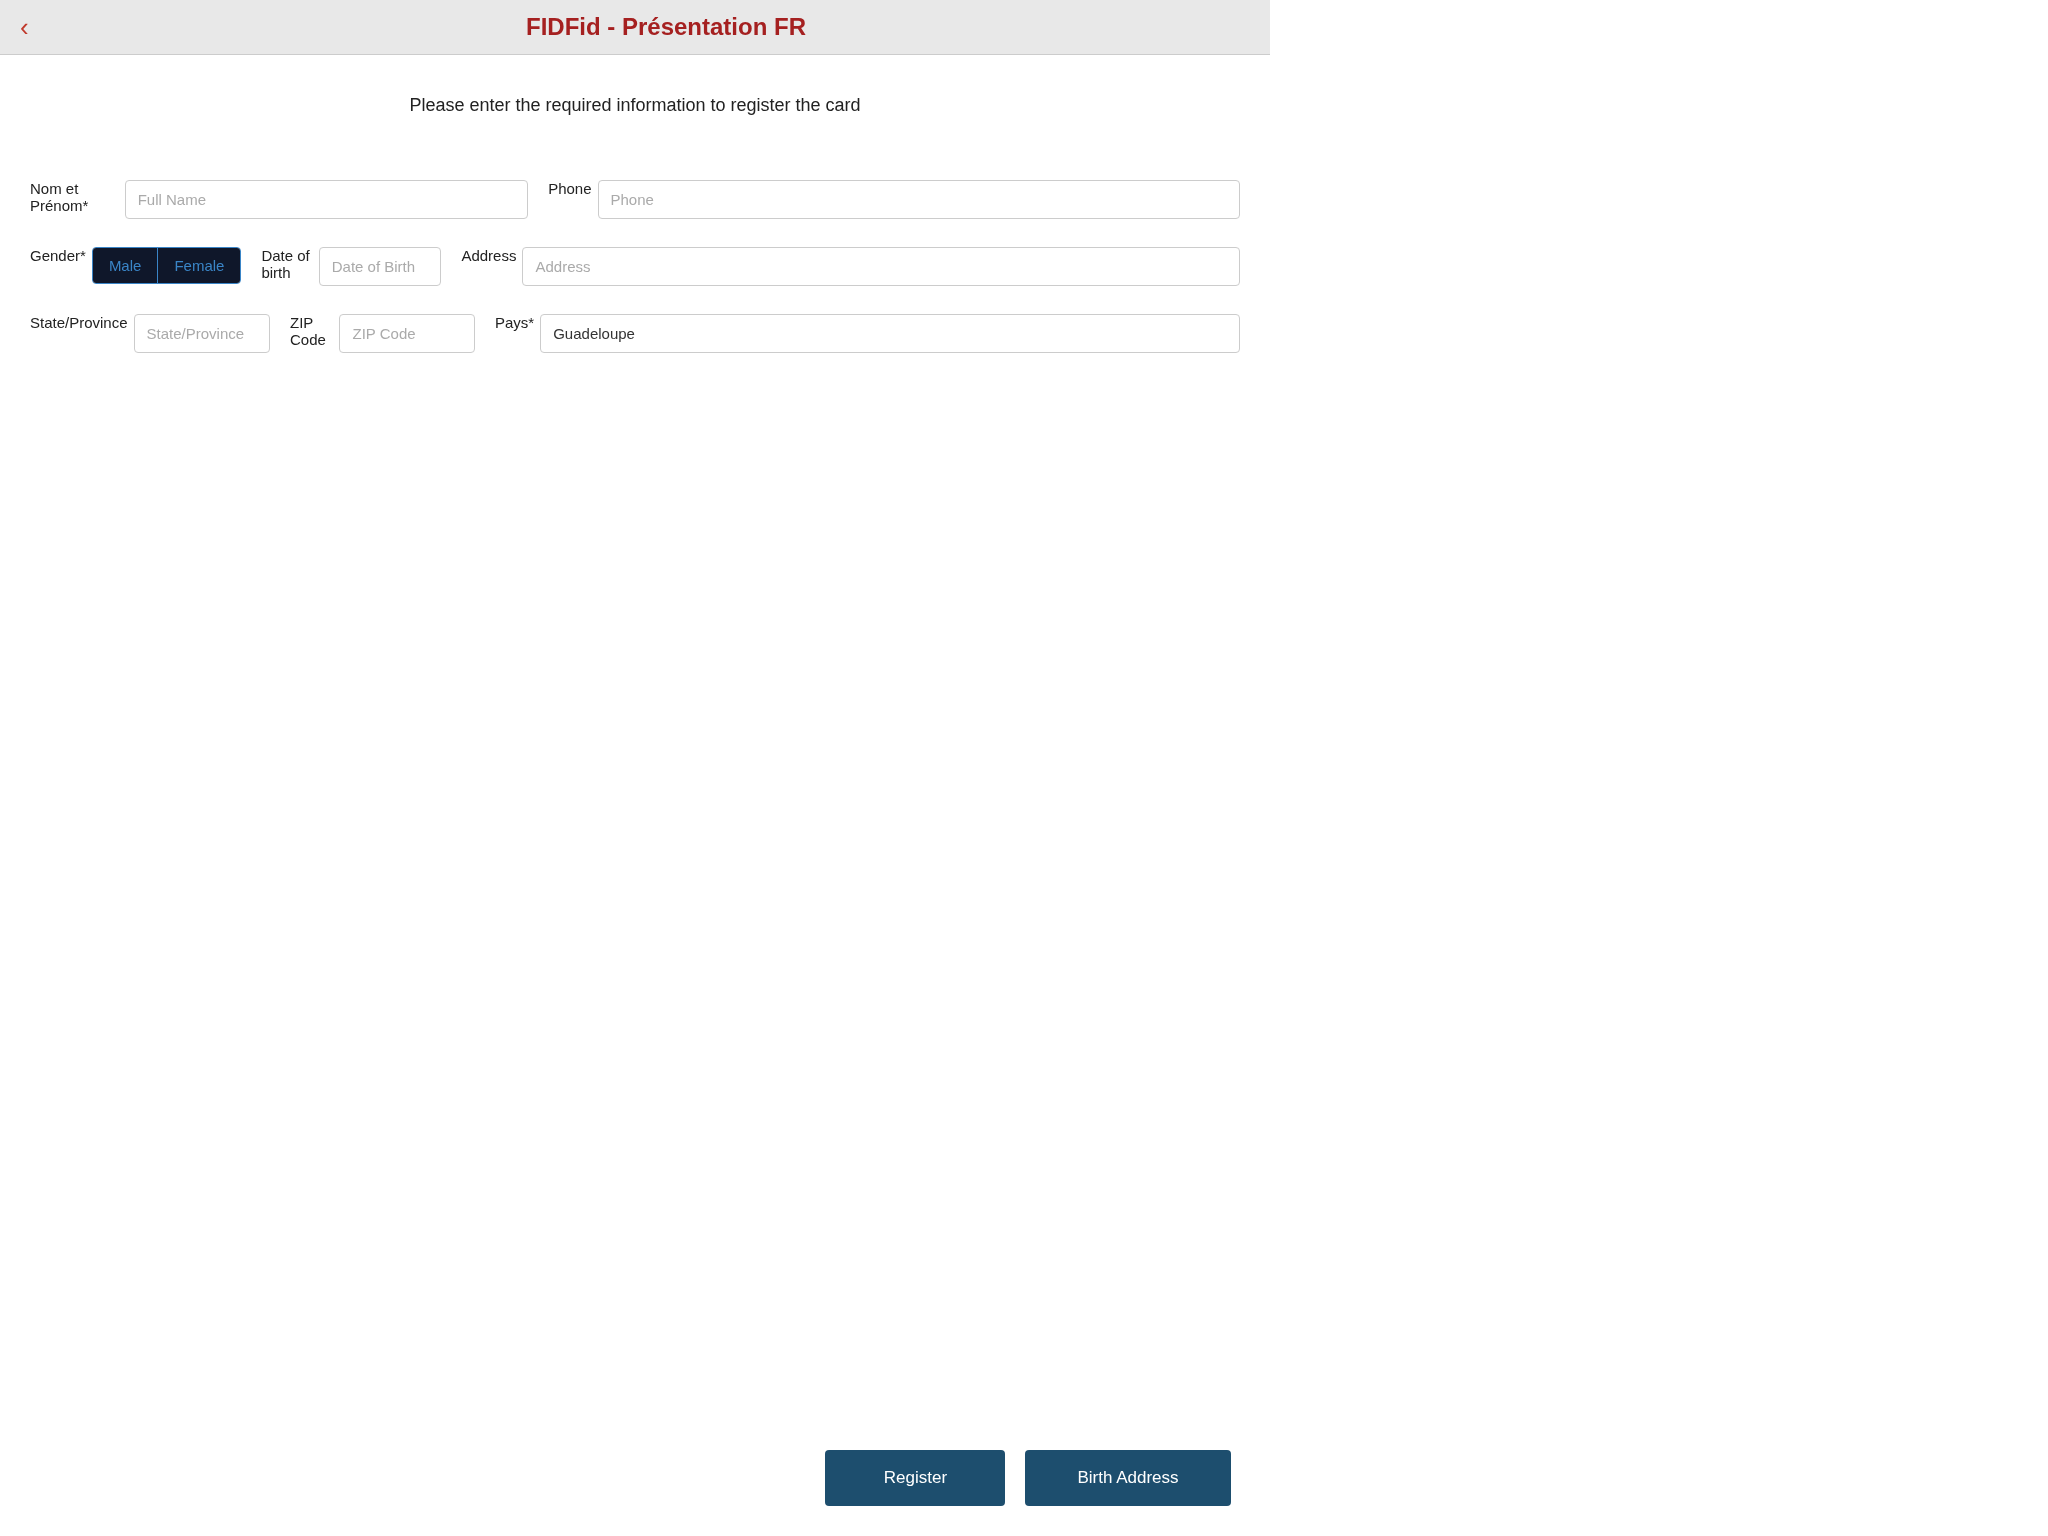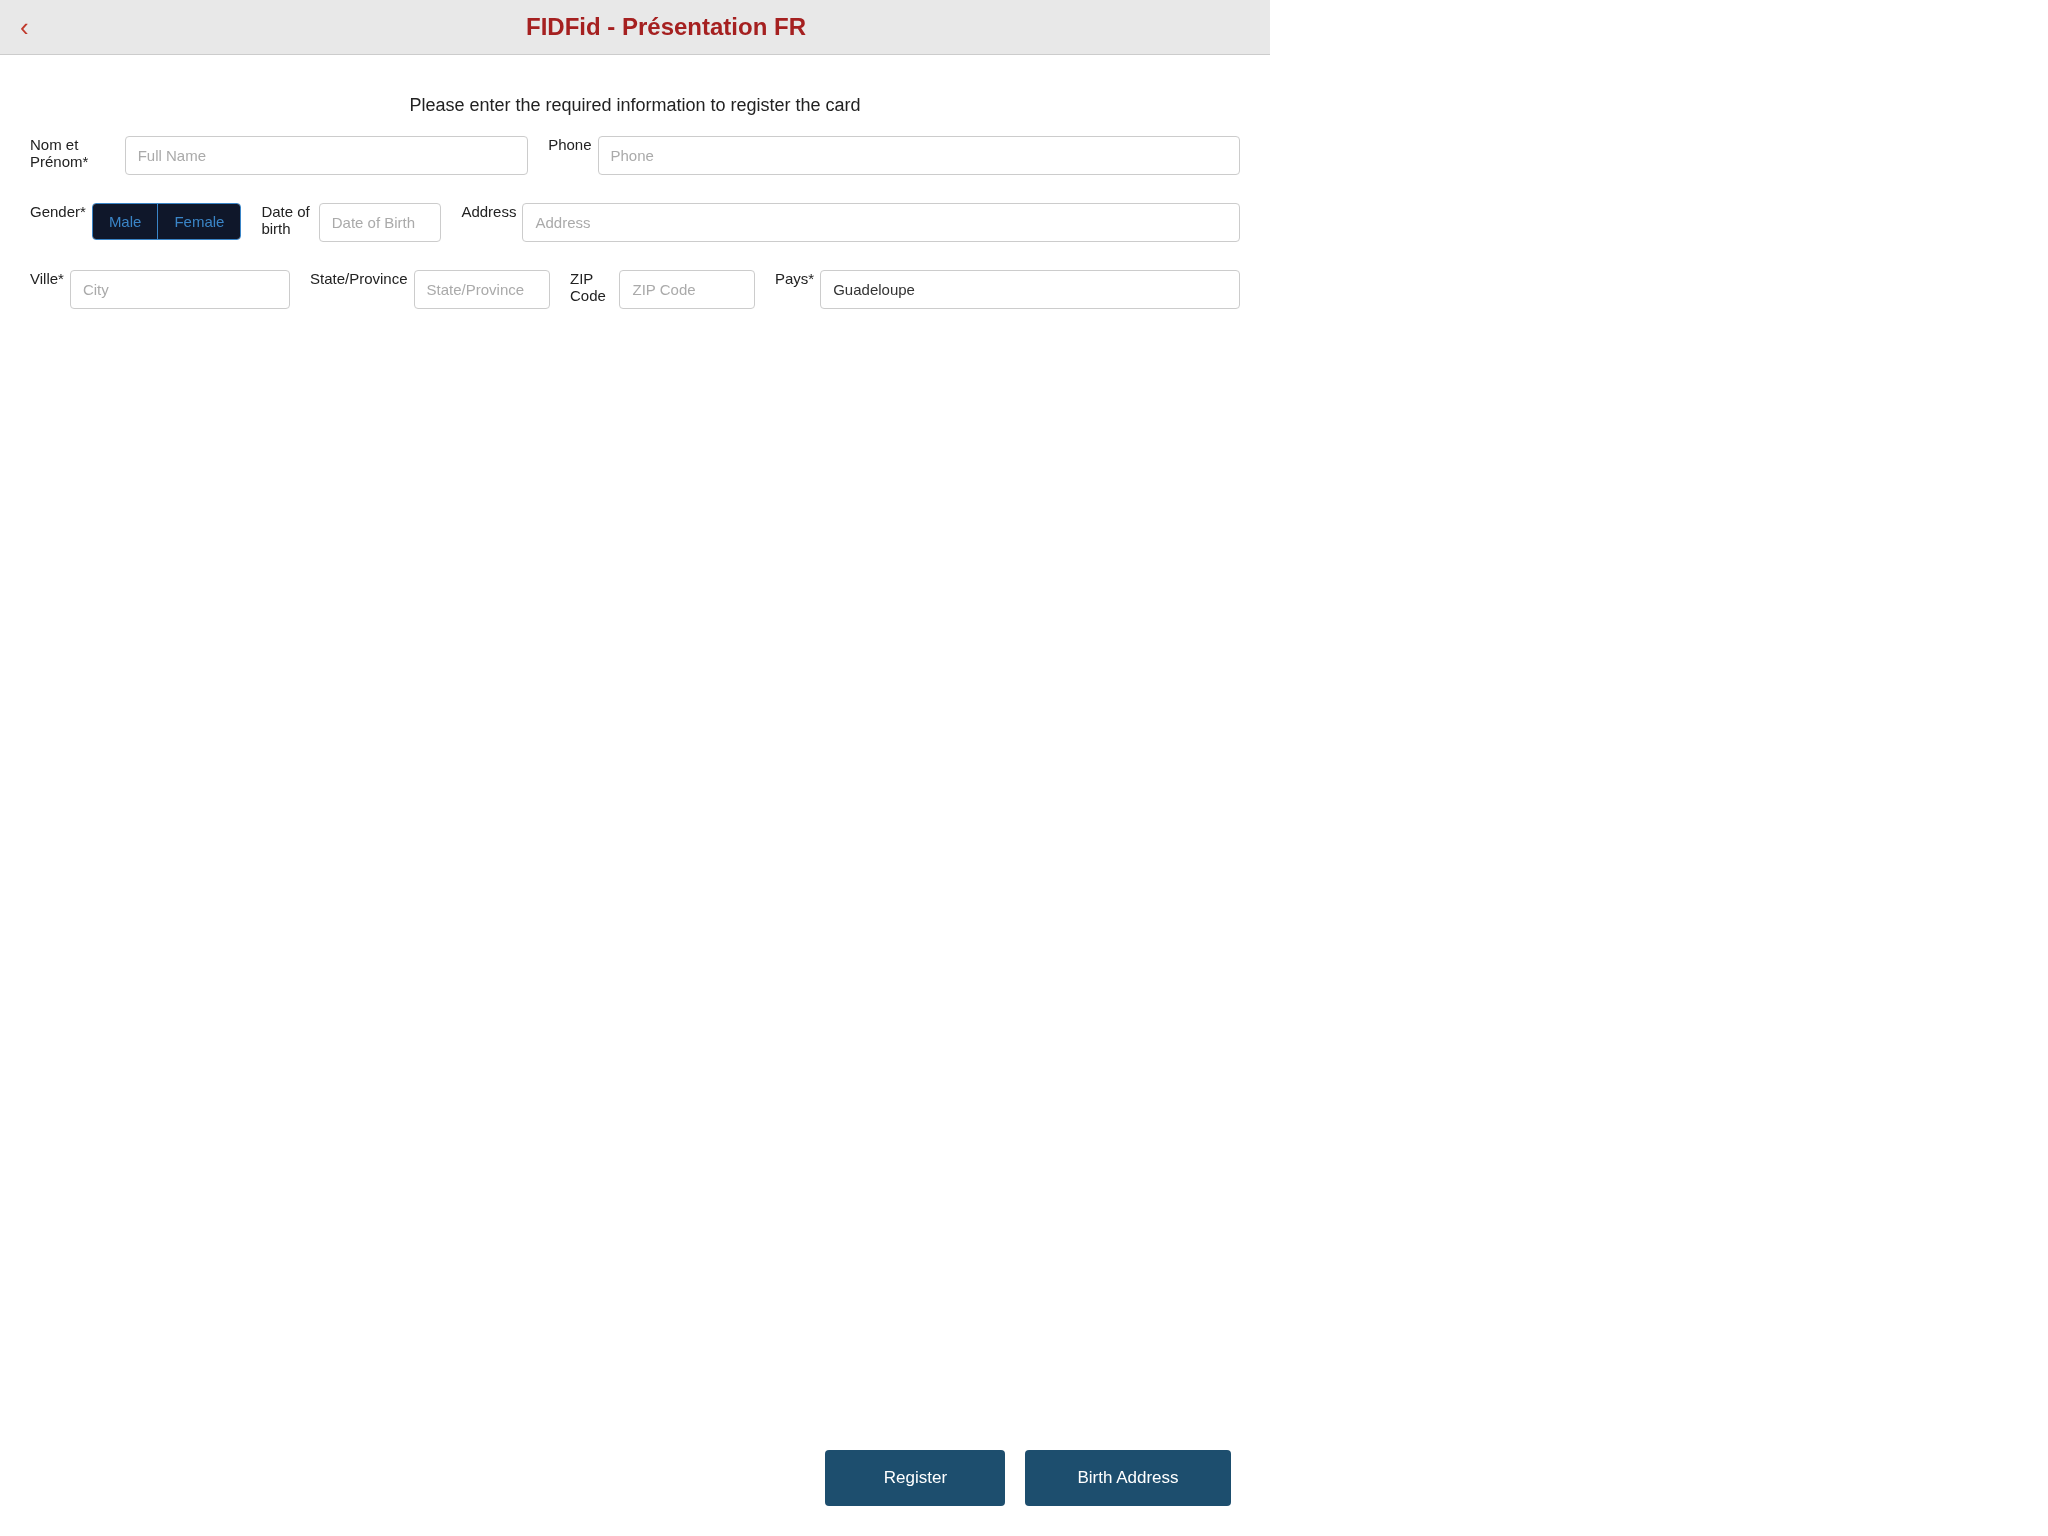--- a/index.html
+++ b/index.html
@@ -46,21 +46,21 @@
 
     
     .content {
       padding: 40px 30px 30px 30px;
     }
 
     .intro-text {
       text-align: center;
       font-size: 18px;
       color: #222;
-      margin-bottom: 20px;
+      margin-bottom: 64px;
     }
 
     .form-row {
       display: flex;
       gap: 20px;
       margin-bottom: 28px;
       align-items: flex-start;
     }
 
     .form-group {
@@ -252,24 +252,20 @@
       <label>Date of birth</label>
       <input type="text" placeholder="Date of Birth" style="">
     </div>
     <div class="form-group field-address">
       <label>Address</label>
       <input type="text" placeholder="Address" style="">
     </div>
   </div>
 
   <div class="form-row">
-    <div class="form-group field-city">
-      <label>Ville*</label>
-      <input type="text" placeholder="City" style="">
-    </div>
     <div class="form-group field-state">
       <label>State/Province</label>
       <input type="text" placeholder="State/Province" style="">
     </div>
     <div class="form-group field-zip">
       <label>ZIP Code</label>
       <input type="text" placeholder="ZIP Code" style="">
     </div>
     <div class="form-group field-pays">
       <label>Pays*</label>

